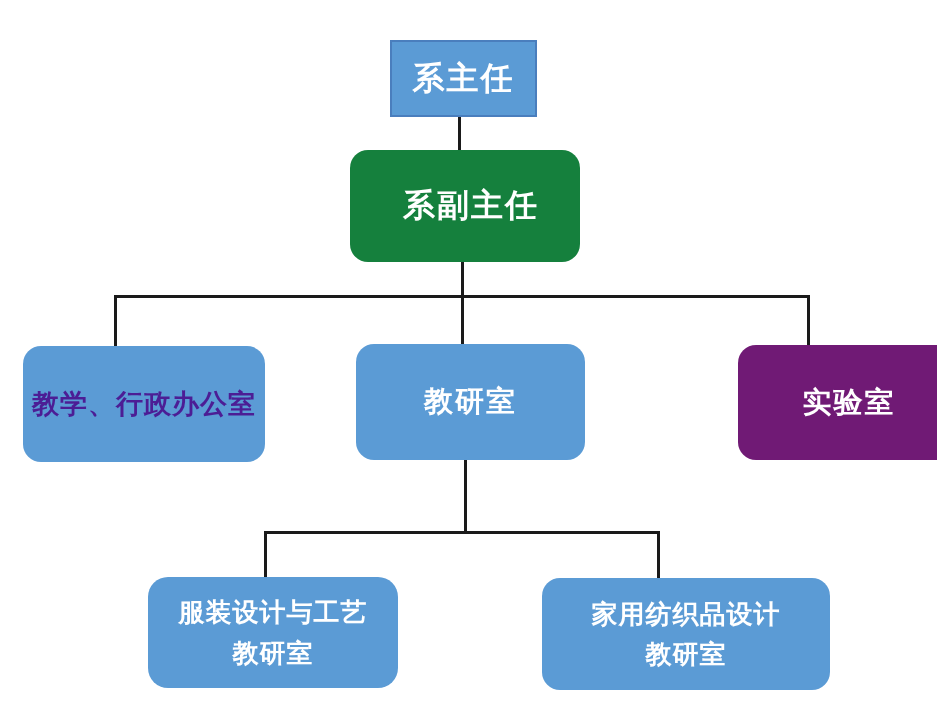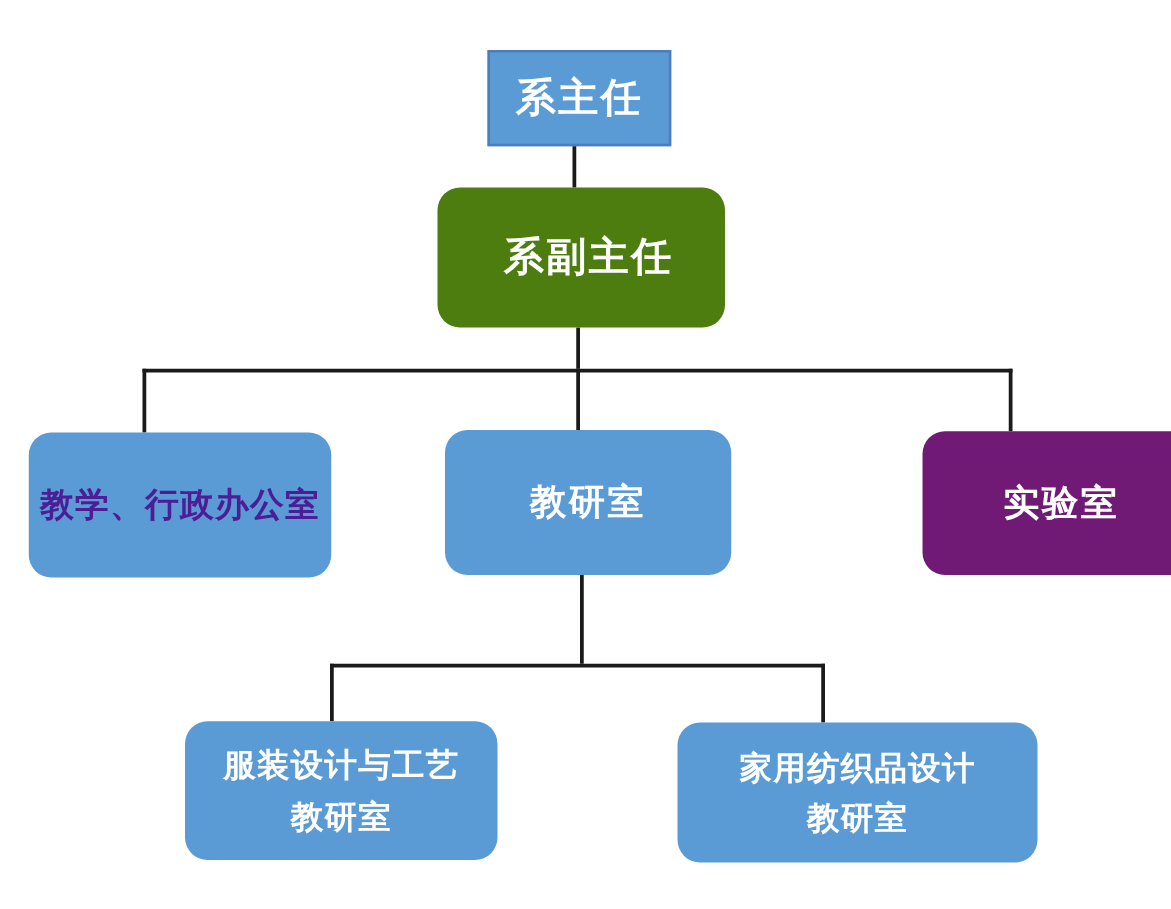--- a/index.html
+++ b/index.html
@@ -63,22 +63,22 @@
   <div class="connector" id="conn-h-level3" style="background: rgb(26, 26, 26);"></div>
   <div class="connector" id="conn-v-office" style="background: rgb(26, 26, 26);"></div>
   <div class="connector" id="conn-v-research" style="background: rgb(26, 26, 26);"></div>
   <div class="connector" id="conn-v-lab" style="background: rgb(26, 26, 26);"></div>
   <div class="connector" id="conn-v-research-stub" style="background: rgb(26, 26, 26);"></div>
   <div class="connector" id="conn-h-level4" style="background: rgb(26, 26, 26);"></div>
   <div class="connector" id="conn-v-fashion" style="background: rgb(26, 26, 26);"></div>
   <div class="connector" id="conn-v-textile" style="background: rgb(26, 26, 26);"></div>
 
   <div class="node rect" id="node-director" style="background: rgb(91, 155, 213); color: rgb(255, 255, 255); border-color: rgb(74, 126, 189);">系主任</div>
-  <div class="node rounded" id="node-deputy" style="background: #4d7c0f; color: rgb(255, 255, 255); padding-left: 12px;">系副主任</div>
+  <div class="node rounded" id="node-deputy" style="background: #15803d; color: rgb(255, 255, 255); padding-left: 12px;">系副主任</div>
   <div class="node rounded" id="node-office" style="background: rgb(91, 155, 213); color: #4c1d95; font-family: Liberation Mono, monospace;">教学、行政办公室</div>
   <div class="node rounded" id="node-research" style="background: rgb(91, 155, 213); color: rgb(255, 255, 255);">教研室</div>
   <div class="node rounded" id="node-lab" style="background: #701a75; color: rgb(255, 255, 255); margin-left: 43px;">实验室</div>
-  <div class="node rounded" id="node-fashion" style="background: rgb(91, 155, 213); color: rgb(255, 255, 255);">服装设计与工艺
+  <div class="node rounded" id="node-fashion" style="background: rgb(91, 155, 213); color: rgb(255, 255, 255); border-radius: 20px;">服装设计与工艺
 教研室</div>
   <div class="node rounded" id="node-textile" style="background: rgb(91, 155, 213); color: rgb(255, 255, 255);">家用纺织品设计
 教研室</div>
 
 </div>
 
 </body></html>

